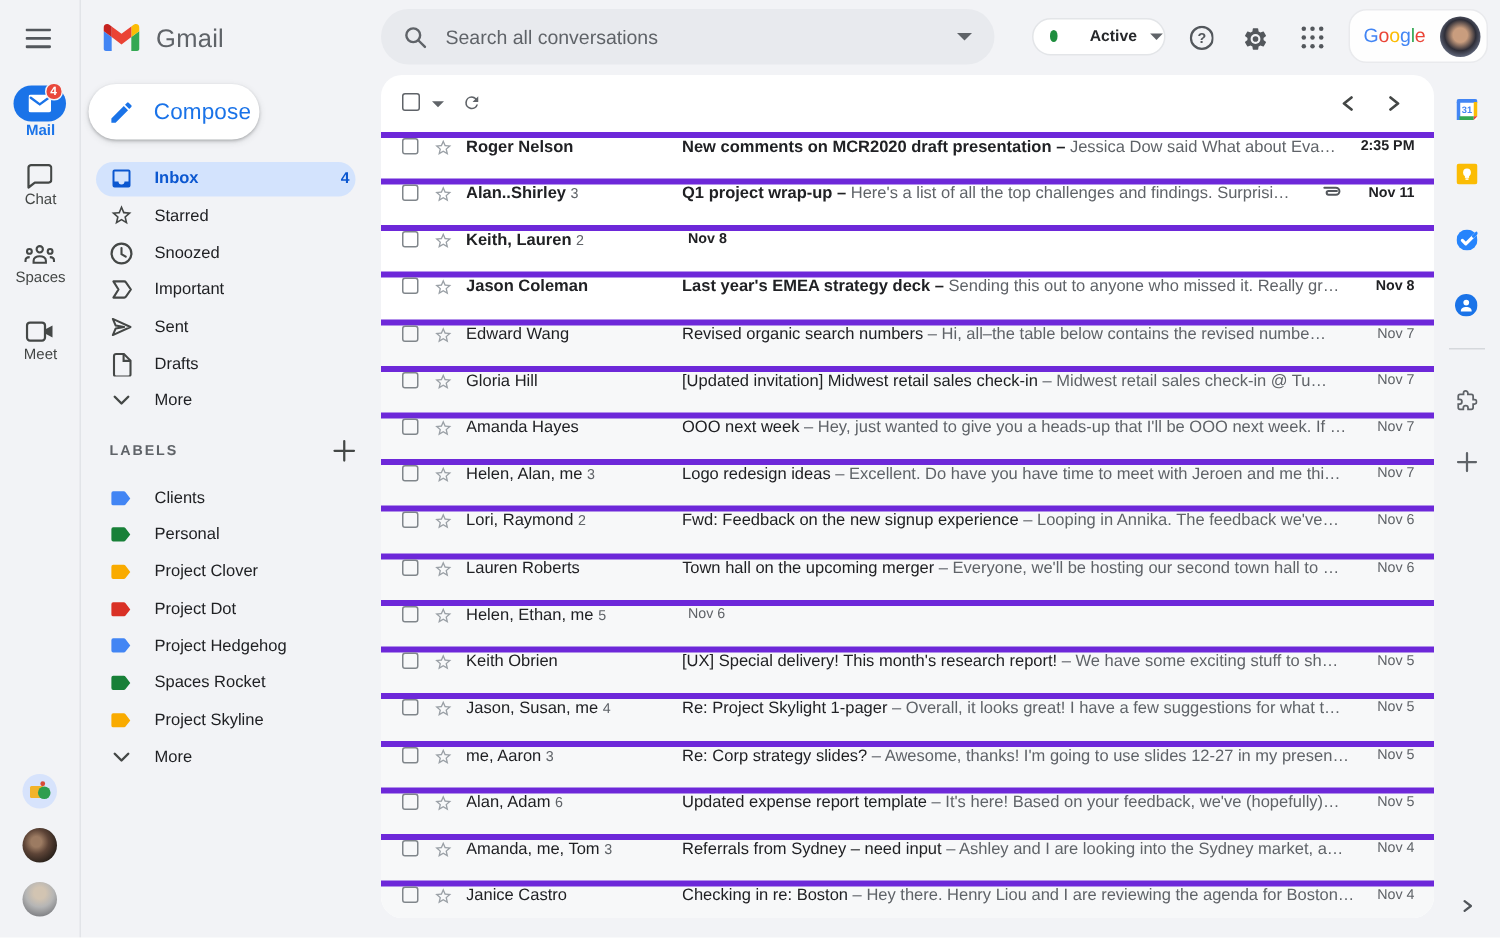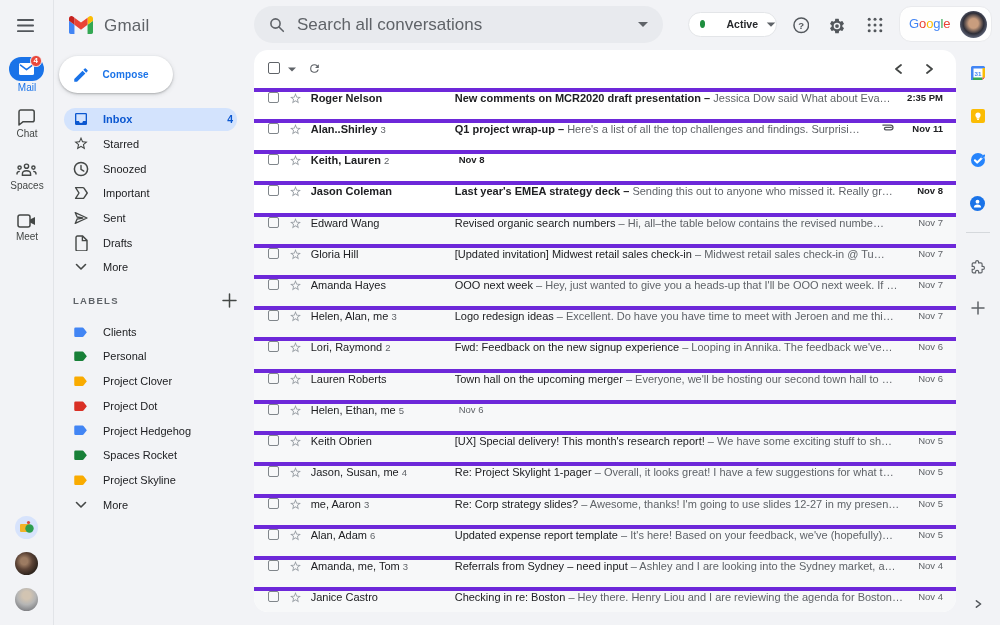--- a/index.html
+++ b/index.html
@@ -8,31 +8,31 @@
 .abs{position:absolute}
 
 #rail{position:absolute;left:0;top:0;width:54px;height:625px;border-right:1px solid #e2e4e8}
 .raillabel{position:absolute;left:0;width:54px;text-align:center;font-size:10px;color:#444746}
 #mailpill{position:absolute;left:9px;top:57px;width:35px;height:24px;background:#1a73e8;border-radius:12px;display:flex;align-items:center;justify-content:center}
 #mailbadge{position:absolute;left:30px;top:55px;width:11.5px;height:11.5px;background:#e9483c;border:1.5px solid #f2f3f6;border-radius:50%;color:#fff;font-size:8px;font-weight:bold;display:flex;align-items:center;justify-content:center;line-height:1}
 .avatar{position:absolute;left:15px;width:23px;height:23px;border-radius:50%}
 
 #gmailword{position:absolute;left:104px;top:16px;font-size:17px;color:#5f6368;letter-spacing:.2px}
 #search{position:absolute;left:254px;top:6px;width:409px;height:37px;background:#e8eaee;border-radius:19px}
-#search .ph{position:absolute;left:43px;top:0;height:37px;line-height:37px;font-size:17px;color:#5f6368}
+#search .ph{position:absolute;left:43px;top:0;height:37px;line-height:37px;font-size:13px;color:#5f6368}
 .caret{width:0;height:0;border-left:5px solid transparent;border-right:5px solid transparent;border-top:5.5px solid #5f6368;display:inline-block}
 #activepill{position:absolute;left:688px;top:11.5px;width:89px;height:25px;background:#fff;border:1px solid #e3e5e8;border-radius:13px;display:flex;align-items:center}
 #activepill .dot{width:8px;height:8px;border-radius:50%;background:#1e8e3e;margin-left:11px}
 #activepill .txt{font-size:10.5px;font-weight:bold;color:#26282b;margin-left:21px}
 #googlebox{position:absolute;left:899px;top:6px;width:93px;height:36px;background:#fefefe;border:1px solid #e9eaed;border-radius:12px}
 #googleword{position:absolute;left:9px;top:0;height:34px;line-height:34px;font-size:13px;font-weight:normal;letter-spacing:-0.1px}
 #gavatar{position:absolute;right:4px;top:4px;width:27px;height:27px;border-radius:50%;background:radial-gradient(circle at 50% 46%,#c99d7e 0 24%,#2e2e38 52%,#6a7288 78%,#8d93a8)}
 
 #compose{position:absolute;left:59px;top:56px;width:114px;height:37px;background:#fff;border-radius:19px;box-shadow:0 1px 2px rgba(60,64,67,.3),0 1.5px 5px rgba(60,64,67,.15);display:flex;align-items:center}
-#compose .txt{color:#1a73e8;font-size:10px;font-weight:bold;margin-left:9px;letter-spacing:.1px}
+#compose .txt{color:#1a73e8;font-size:15px;font-weight:normal;margin-left:9px;letter-spacing:.1px}
 .navrow{position:absolute;left:54px;width:203px;height:24.6px;display:flex;align-items:center;font-size:11px;color:#202124}
 .navrow .ic{width:16px;margin-left:19px;display:flex;justify-content:center}
 .navrow .t{margin-left:14px}
 #inboxpill{position:absolute;left:64px;top:107.5px;width:173px;height:23.5px;background:#d3e3fd;border-radius:12px}
 .lblhead{position:absolute;left:73px;top:295px;font-size:9.5px;font-weight:bold;letter-spacing:1.3px;color:#5f6368}
 .tag{width:13.5px;height:10.5px}
 
 #card{position:absolute;left:253.5px;top:50px;width:702.5px;height:561.5px;background:#fff;border-radius:14px;overflow:hidden}
 .mrow{position:absolute;left:0;width:100%;height:31.24px;border-top:4px solid #6d28d9;display:flex;align-items:flex-start;font-size:11px;background:#f7f8f9}
 .mrow.u{background:#fff}
@@ -61,21 +61,21 @@
     </g>
 </svg>
 
 <div id="mailpill">
  <svg width="15" height="12" viewBox="0 0 15 12">
       <rect width="15" height="12" rx="1.5" fill="#fff"></rect>
       <path d="M1.5 2.2 L7.5 6.6 L13.5 2.2" fill="none" stroke="#1a73e8" stroke-width="1.6" stroke-linejoin="round" stroke-linecap="round"></path>
     </svg>
 </div>
 <div id="mailbadge">4</div>
-<div class="raillabel" style="top:82px;color:#1a73e8;font-weight:400">Mail</div>
+<div class="raillabel" style="top:82px;color:#1a73e8;font-weight:700">Mail</div>
 
 <svg class="abs" style="left:18px;top:109px" width="17" height="17" viewBox="0 0 17 17">
     <path d="M2.6 1.1h11.8a1.8 1.8 0 0 1 1.8 1.8v8a1.8 1.8 0 0 1-1.8 1.8H5.2L1 16V2.9a1.8 1.8 0 0 1 1.6-1.8z" fill="none" stroke="#444746" stroke-width="1.5" stroke-linejoin="round"></path>
   </svg>
 <div class="raillabel" style="top:128px">Chat</div>
 
 <svg class="abs" style="left:16px;top:162px" width="21" height="15" viewBox="0 0 21 15">
  <g fill="none" stroke="#444746" stroke-width="1.4">
   <circle cx="10.5" cy="4.2" r="2.1"></circle>
   <path d="M6.4 13.2v-1.3c0-1.9 1.8-3.1 4.1-3.1s4.1 1.2 4.1 3.1v1.3z"></path>

